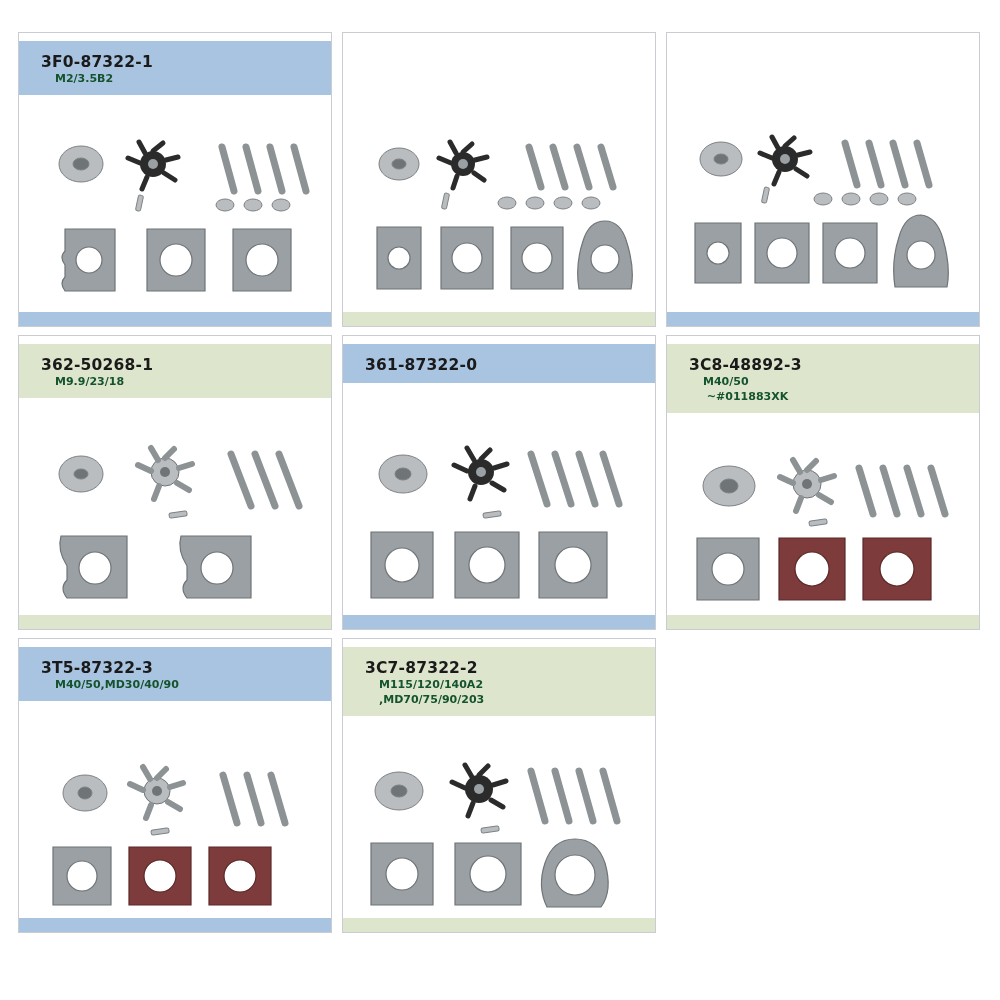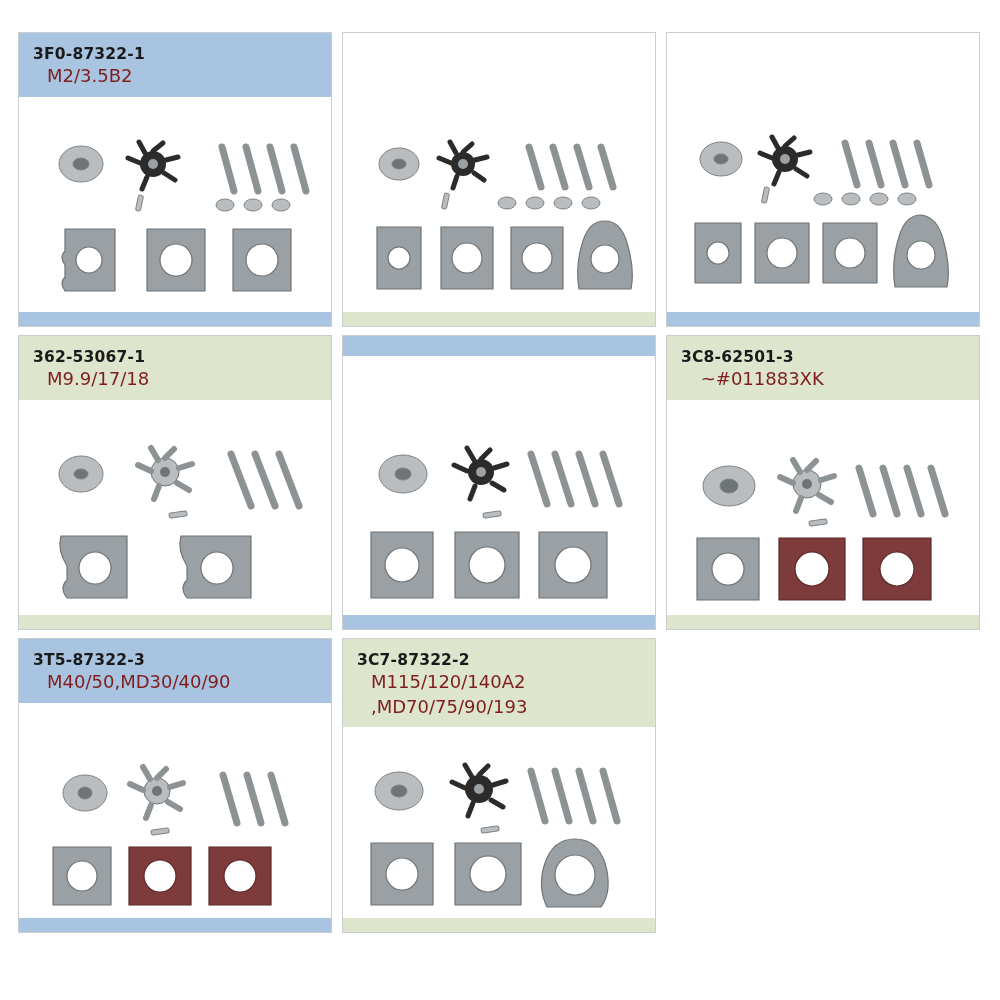--- a/index.html
+++ b/index.html
@@ -31,45 +31,47 @@
   .card {
     width: 314px;
     height: 295px;
     border: 1px solid #c9cdd2;
     background: #ffffff;
     box-sizing: border-box;
     position: relative;
     overflow: hidden;
   }
   .card .hdr {
-    padding: 12px 14px 8px 14px;
+    padding: 12px 14px 8px 22px;
     box-sizing: border-box;
+    margin-top: 8px;
   }
   .card.blue .hdr { background: #a8c4e0; }
   .card.green .hdr { background: #dde5cd; }
   .card.blue .ftr { background: #a8c4e0; }
   .card.green .ftr { background: #dde5cd; }
   .card .ftr {
     position: absolute;
     left: 0; right: 0; bottom: 0;
     height: 14px;
   }
   .code {
     font-size: 15.5px;
     font-weight: bold;
     color: #1a1a1a;
     letter-spacing: 0.2px;
     line-height: 1.25;
   }
   .model {
-    font-size: 18px;
-    color: #7f1d1d;
+    font-size: 11px;
+    color: #14532d;
     line-height: 1.35;
     padding-left: 14px;
     white-space: pre;
+    font-weight: bold;
   }
   .art {
     position: absolute;
     left: 0; right: 0;
     top: 96px;
     bottom: 14px;
     background: #ffffff;
   }
   .art.low { top: 120px; }
   svg { display: block; }
@@ -196,22 +198,22 @@
             <path d="M254 86 q16 2 22 24 q8 28 4 48 h-52 q-4 -26 4 -50 q6 -22 22 -22 z"></path>
             <circle cx="254" cy="126" r="14" fill="#ffffff"></circle>
           </g>
         </svg>
       </div>
       <div class="ftr"></div>
     </div>
 
     <div class="card green">
       <div class="hdr">
-        <div class="code">362-53067-1</div>
-        <div class="model">M9.9/17/18</div>
+        <div class="code">362-50268-1</div>
+        <div class="model">M9.9/23/18</div>
       </div>
       <div class="art">
         <svg width="314" height="185" viewBox="0 0 314 185">
           <g fill="#b9bdc0" stroke="#7d8285" stroke-width="1">
             <ellipse cx="62" cy="42" rx="22" ry="18"></ellipse>
             <ellipse cx="62" cy="42" rx="7" ry="5" fill="#6f7477"></ellipse>
           </g>
           <g fill="#8d9295">
             <circle cx="146" cy="40" r="14" fill="#b9bdc0" stroke="#6f7477"></circle>
             <path d="M146 26 l9 -9 M160 36 l13 -4 M158 51 l12 7 M140 54 l-5 13 M132 39 l-13 -6 M139 28 l-7 -12" stroke="#8d9295" stroke-width="6" fill="none" stroke-linecap="round"></path>
@@ -229,20 +231,21 @@
             <path d="M162 104 h70 v62 h-64 q-8 -10 0 -18 v-14 q-10 -16 -6 -30 z"></path>
             <circle cx="198" cy="136" r="16" fill="#ffffff"></circle>
           </g>
         </svg>
       </div>
       <div class="ftr"></div>
     </div>
 
     <div class="card blue">
       <div class="hdr">
+        <div class="code">361-87322-0</div>
       </div>
       <div class="art">
         <svg width="314" height="185" viewBox="0 0 314 185">
           <g fill="#b9bdc0" stroke="#7d8285" stroke-width="1">
             <ellipse cx="60" cy="42" rx="24" ry="19"></ellipse>
             <ellipse cx="60" cy="42" rx="8" ry="6" fill="#6f7477"></ellipse>
           </g>
           <g fill="#2b2b2b">
             <circle cx="138" cy="40" r="13"></circle>
             <path d="M138 27 l9 -9 M151 36 l13 -4 M149 51 l12 7 M132 54 l-5 13 M124 39 l-13 -6 M131 28 l-7 -12" stroke="#2b2b2b" stroke-width="5" fill="none" stroke-linecap="round"></path>
@@ -263,21 +266,22 @@
             <path d="M196 100 h68 v66 h-68 z"></path>
             <circle cx="230" cy="133" r="18" fill="#ffffff"></circle>
           </g>
         </svg>
       </div>
       <div class="ftr"></div>
     </div>
 
     <div class="card green">
       <div class="hdr">
-        <div class="code">3C8-62501-3</div>
+        <div class="code">3C8-48892-3</div>
+        <div class="model">M40/50</div>
         <div class="model"> ~#011883XK</div>
       </div>
       <div class="art low">
         <svg width="314" height="161" viewBox="0 0 314 161">
           <g fill="#b9bdc0" stroke="#7d8285" stroke-width="1">
             <ellipse cx="62" cy="30" rx="26" ry="20"></ellipse>
             <ellipse cx="62" cy="30" rx="9" ry="7" fill="#6f7477"></ellipse>
           </g>
           <g fill="#8d9295">
             <circle cx="140" cy="28" r="14" fill="#b9bdc0" stroke="#6f7477"></circle>
@@ -340,21 +344,21 @@
           </g>
         </svg>
       </div>
       <div class="ftr"></div>
     </div>
 
     <div class="card green">
       <div class="hdr">
         <div class="code">3C7-87322-2</div>
         <div class="model">M115/120/140A2</div>
-        <div class="model">,MD70/75/90/193</div>
+        <div class="model">,MD70/75/90/203</div>
       </div>
       <div class="art low">
         <svg width="314" height="161" viewBox="0 0 314 161">
           <g fill="#b9bdc0" stroke="#7d8285" stroke-width="1">
             <ellipse cx="56" cy="32" rx="24" ry="19"></ellipse>
             <ellipse cx="56" cy="32" rx="8" ry="6" fill="#6f7477"></ellipse>
           </g>
           <g fill="#2b2b2b">
             <circle cx="136" cy="30" r="14"></circle>
             <path d="M136 16 l9 -9 M150 26 l13 -4 M148 41 l12 7 M130 44 l-5 13 M122 29 l-13 -6 M129 18 l-7 -12" stroke="#2b2b2b" stroke-width="5" fill="none" stroke-linecap="round"></path>

